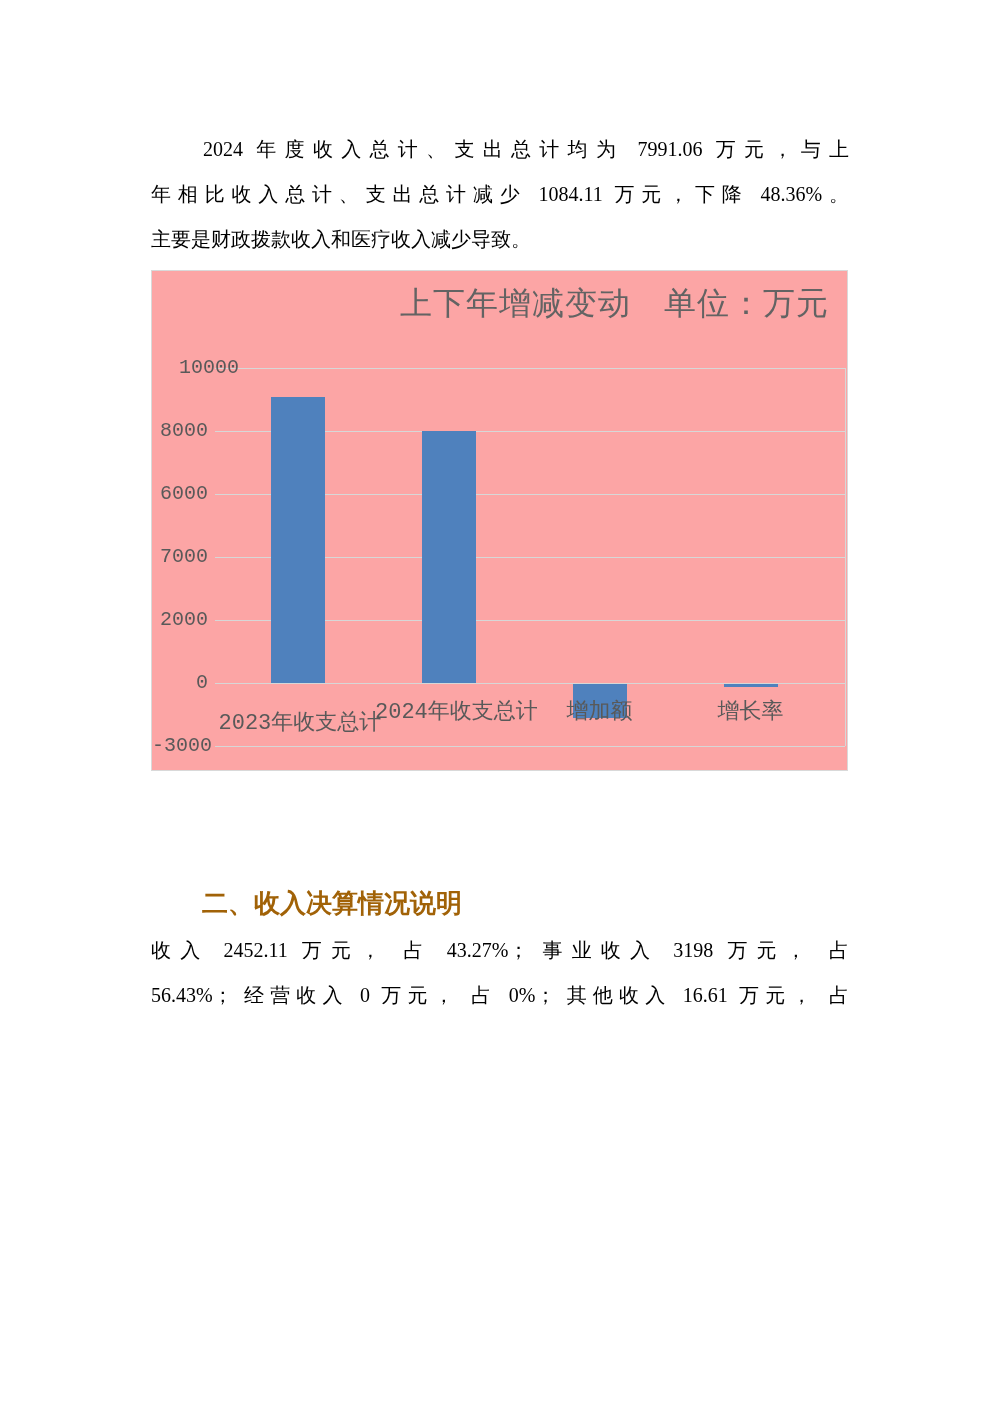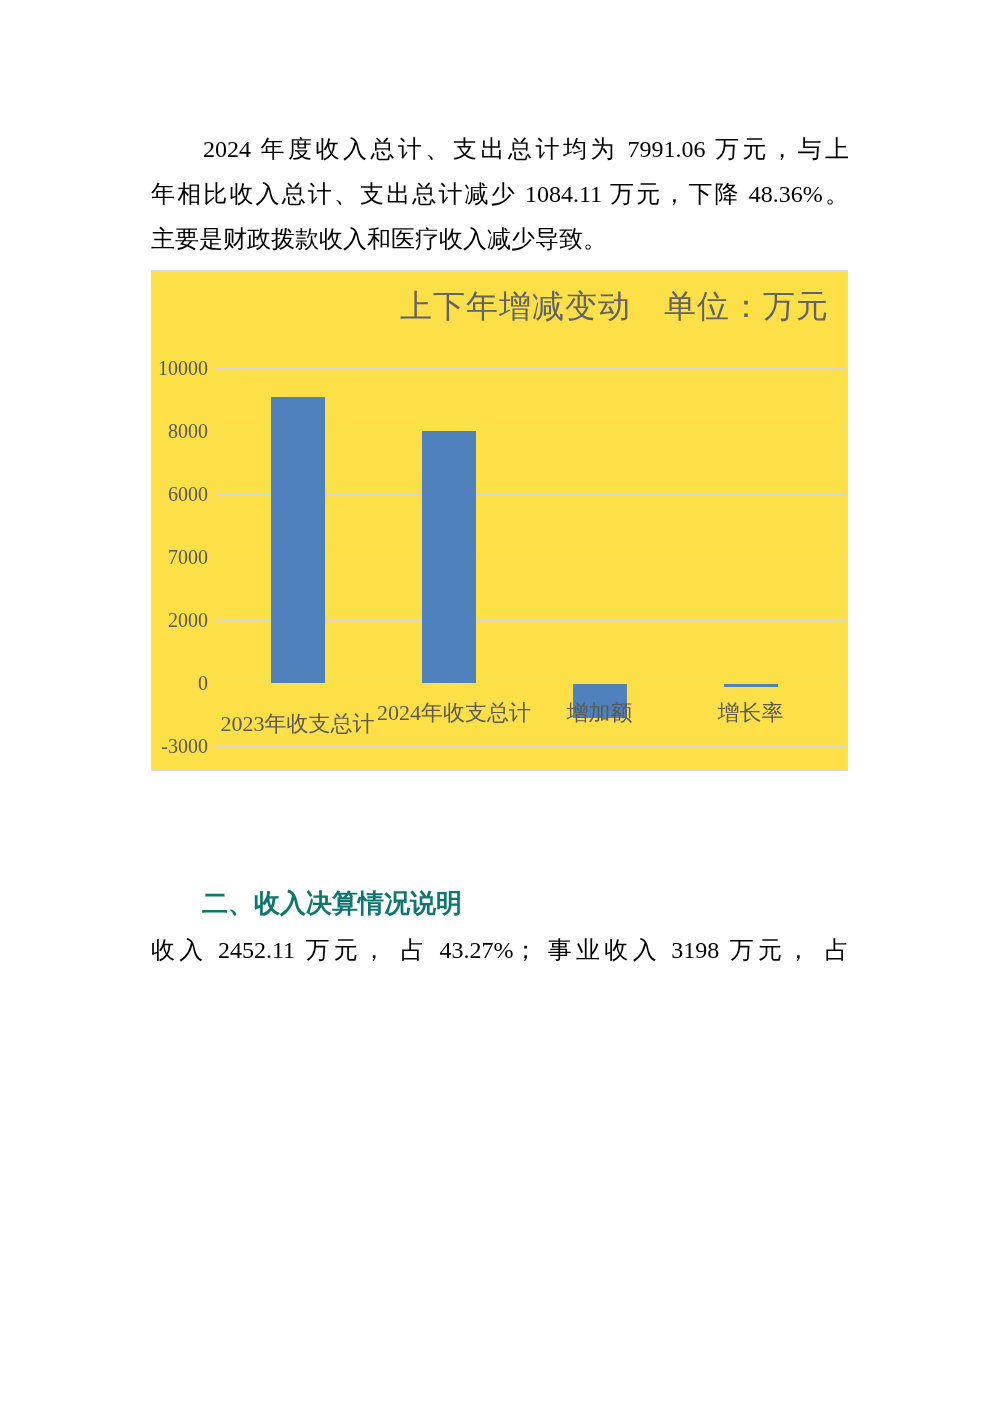--- a/index.html
+++ b/index.html
@@ -2,37 +2,37 @@
 <html><head>
 <meta charset="utf-8">
 <style>
   html,body{margin:0;padding:0;}
   body{
     width:992px;height:1403px;background:#ffffff;position:relative;overflow:hidden;
     font-family:"Liberation Serif","DejaVu Serif",serif;color:#000;
   }
   .para{position:absolute;left:151px;width:698px;}
   .line{
-    height:45px;line-height:45px;font-size:24px;overflow:hidden;
+    height:45px;line-height:45px;font-size:20px;overflow:hidden;
     text-align:left;white-space:normal;
   }
   .line.j{text-align:justify;text-align-last:justify;}
   .line.indent{padding-left:52px;}
   #para1{top:127px;}
   #para2{top:928px;}
   #section-heading{
     position:absolute;left:151px;top:886px;width:698px;margin:0;
     padding-left:51px;font-family:"Liberation Sans","DejaVu Sans",sans-serif;
-    font-weight:bold;font-size:26px;line-height:34px;color:#0f766e;
+    font-weight:bold;font-size:26px;line-height:34px;color:#a16207;
   }
   
   #chart{
     position:absolute;left:151px;top:270px;width:695px;height:499px;
-    border:1px solid #d9d9d9;background:#fde047;
-    font-family:Liberation Serif, serif;
+    border:1px solid #d9d9d9;background:#fca5a5;
+    font-family:Liberation Mono, monospace;
   }
   #chart-title{
     position:absolute;left:248px;top:16px;font-size:32px;line-height:38px;
     color:#636363;white-space:nowrap;letter-spacing:1px;
   }
   .gridline{position:absolute;height:1px;background:#d7d7d7;}
   .plot-right-border{position:absolute;width:1px;background:#d7d7d7;}
   .y-label{
     position:absolute;width:56px;text-align:right;font-size:20px;line-height:20px;
     color:#595959;left:0;
@@ -51,21 +51,21 @@
   <div class="para" id="para1">
     <div class="line j indent">2024 年度收入总计、支出总计均为 7991.06 万元，与上</div>
     <div class="line j">年相比收入总计、支出总计减少 1084.11 万元，下降 48.36%。</div>
     <div class="line">主要是财政拨款收入和医疗收入减少导致。</div>
   </div>
 
   <div id="chart">
     <div id="chart-title" style="color: rgb(99, 99, 99);">上下年增减变动　单位：万元</div>
     <div id="plot">
         <div class="gridline" style="left: 63px; top: 97px; width: 630px; background: rgb(215, 215, 215);"></div>
-        <div class="y-label" style="top: 87px; color: rgb(89, 89, 89);">10000</div>
+        <div class="y-label" style="top: 87px; color: rgb(89, 89, 89); margin-left: 27px;">10000</div>
         <div class="gridline" style="left: 63px; top: 160px; width: 630px; background: rgb(215, 215, 215);"></div>
         <div class="y-label" style="top: 150px; color: rgb(89, 89, 89);">8000</div>
         <div class="gridline" style="left: 63px; top: 223px; width: 630px; background: rgb(215, 215, 215);"></div>
         <div class="y-label" style="top: 213px; color: rgb(89, 89, 89);">6000</div>
         <div class="gridline" style="left: 63px; top: 286px; width: 630px; background: rgb(215, 215, 215);"></div>
         <div class="y-label" style="top: 276px; color: rgb(89, 89, 89);">7000</div>
         <div class="gridline" style="left: 63px; top: 349px; width: 630px; background: rgb(215, 215, 215);"></div>
         <div class="y-label" style="top: 339px; color: rgb(89, 89, 89);">2000</div>
         <div class="gridline" style="left: 63px; top: 412px; width: 630px; background: rgb(215, 215, 215);"></div>
         <div class="y-label" style="top: 402px; color: rgb(89, 89, 89);">0</div>
@@ -80,15 +80,16 @@
         <div class="cat-label" style="left: 368.5px; top: 430px; color: rgb(89, 89, 89);">增加额</div>
         <div class="bar" style="left: 571.5px; top: 413px; width: 54px; height: 3px; background: rgb(79, 129, 189);"></div>
         <div class="cat-label" style="left: 519.5px; top: 430px; color: rgb(89, 89, 89);">增长率</div>
       </div>
   </div>
 
   <h2 id="section-heading">二、收入决算情况说明</h2>
 
   <div class="para" id="para2">
     <div class="line j">收入 2452.11 万元， 占 43.27%； 事业收入 3198 万元， 占</div>
+    <div class="line j">56.43%； 经营收入 0 万元， 占 0%； 其他收入 16.61 万元， 占</div>
   </div>
 
 </div>
 
 </body></html>

